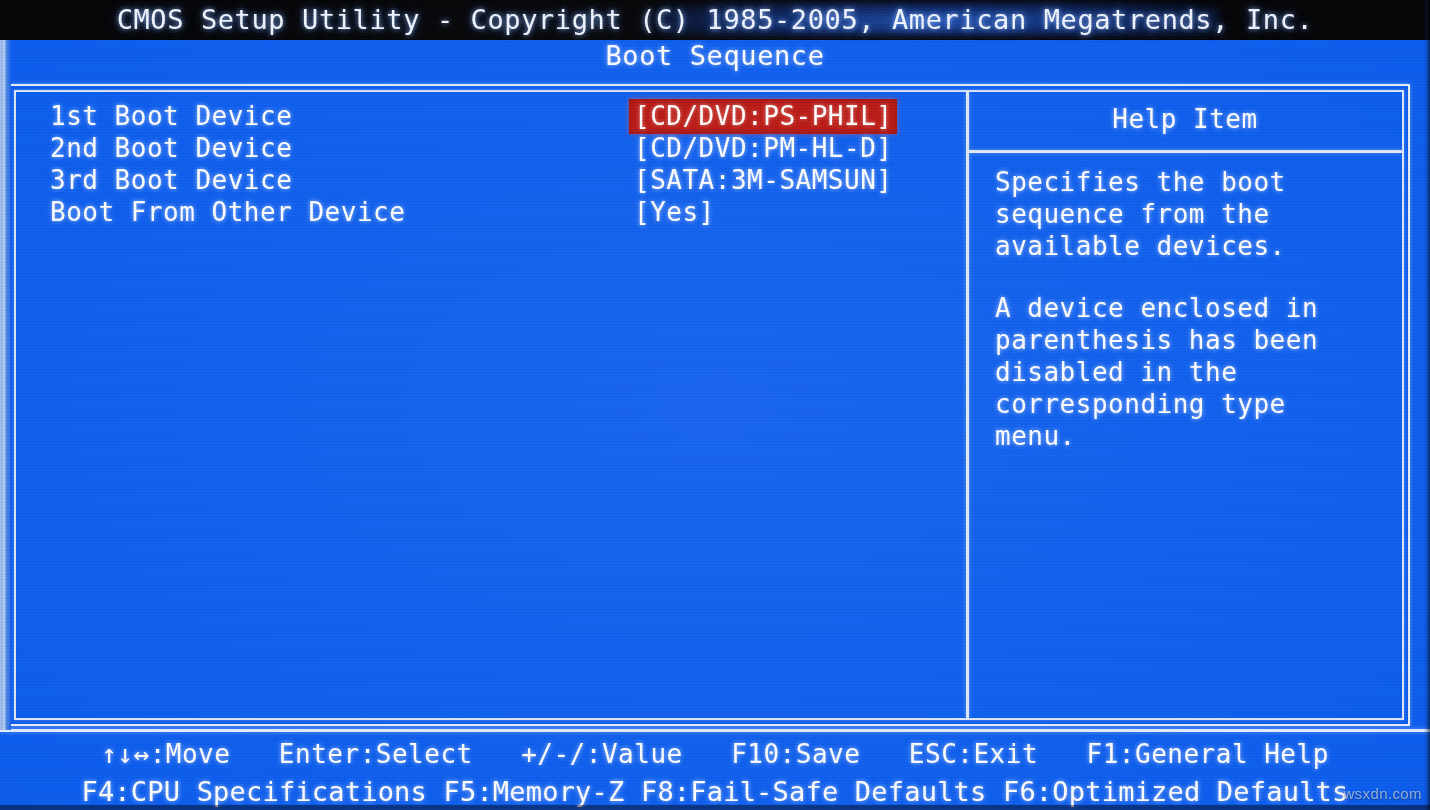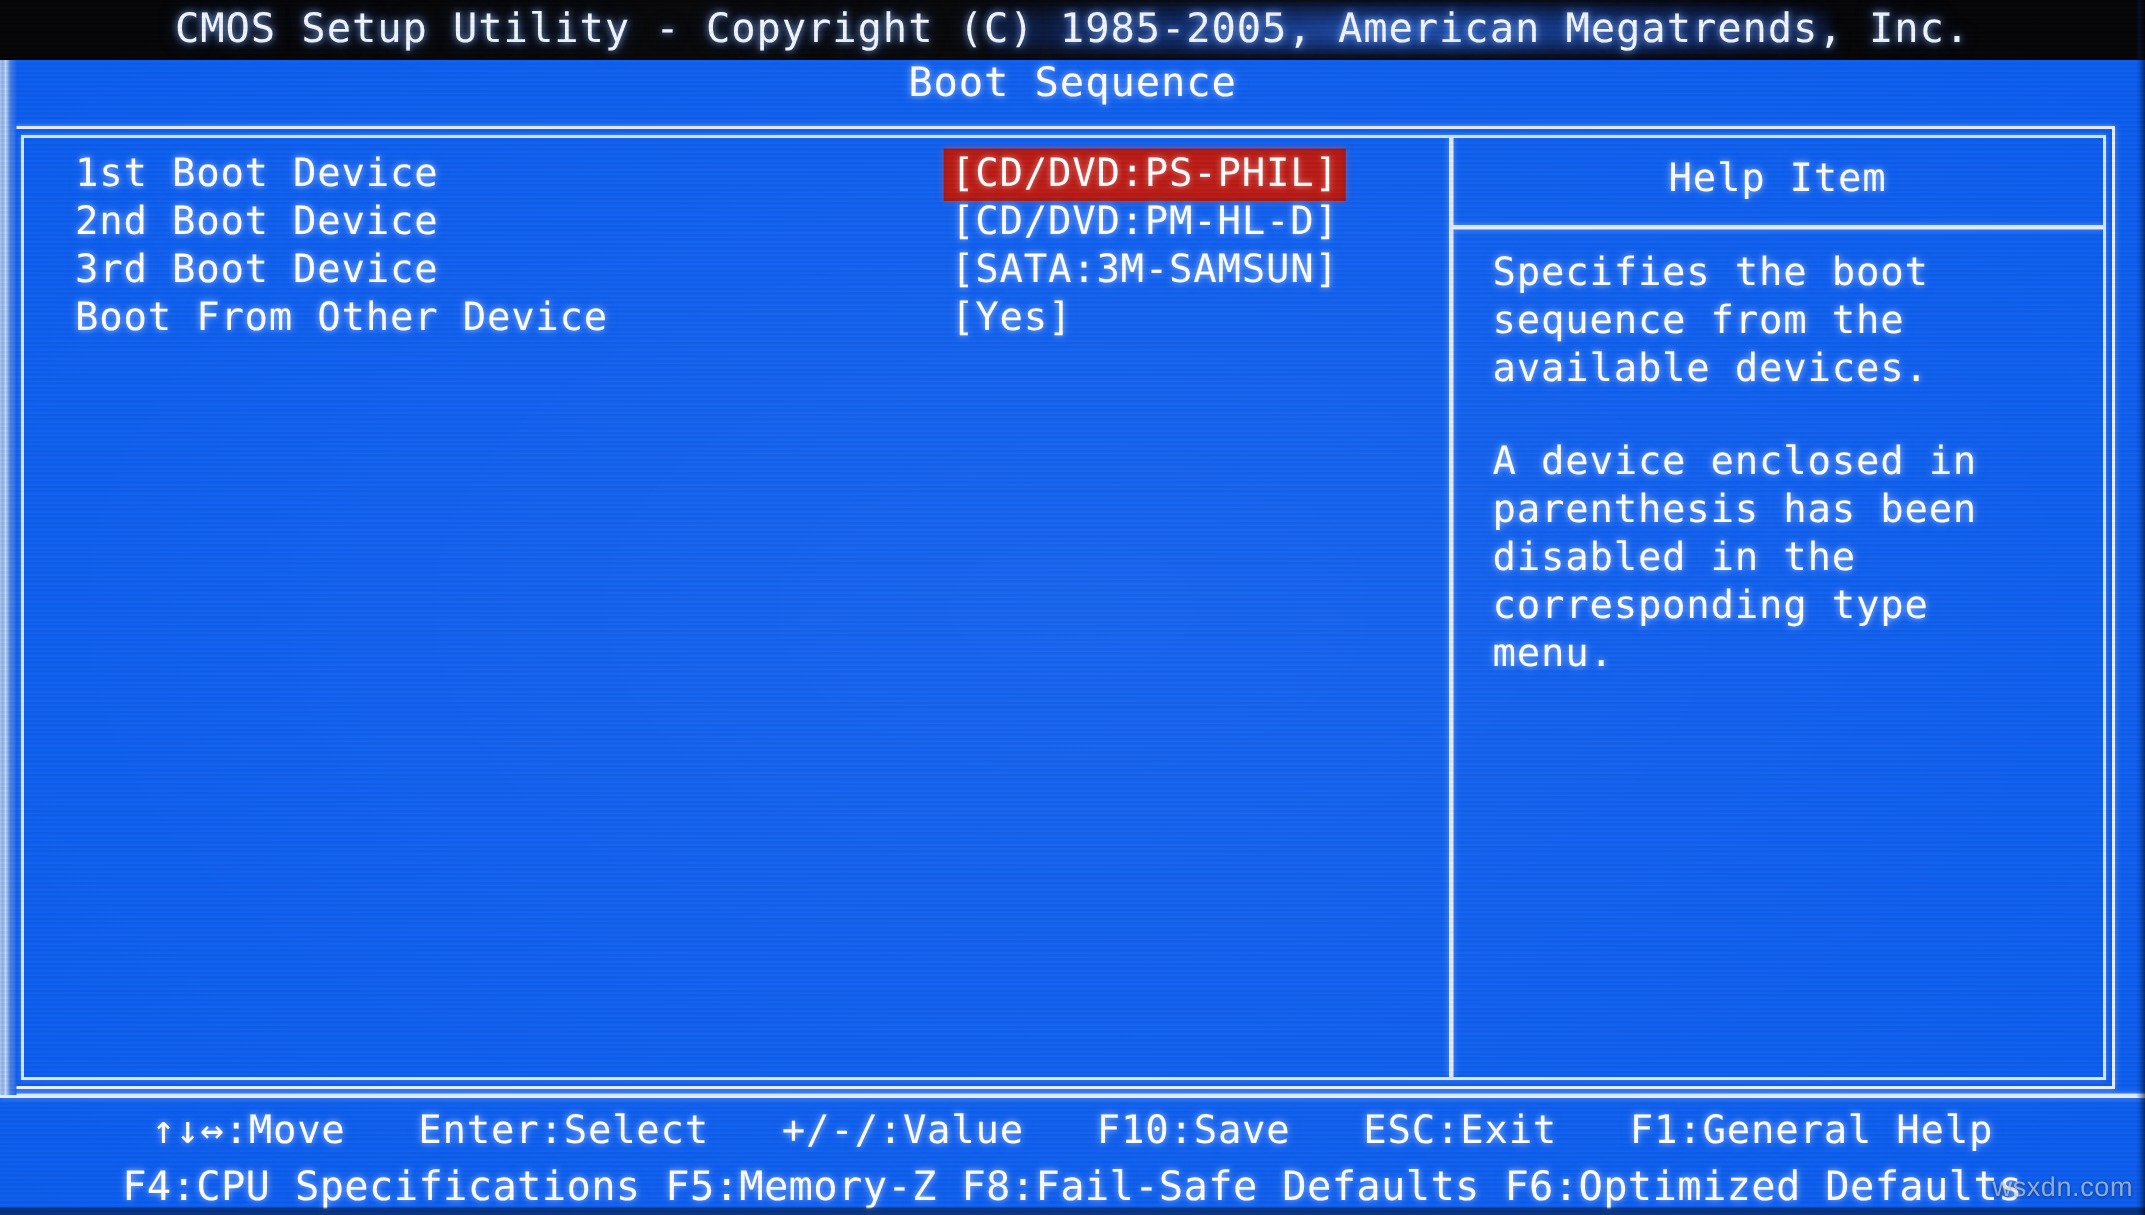--- a/index.html
+++ b/index.html
@@ -265,21 +265,21 @@
   #footer-line-2 {
     font-size: 27px;
     letter-spacing: 0.2px;
   }
 
   
   #watermark {
     position: absolute;
     right: 8px; bottom: 8px;
     font-family: "Liberation Sans", sans-serif;
-    font-size: 18px;
+    font-size: 15px;
     color: rgba(225,230,238,0.62);
     text-shadow: 0 1px 2px rgba(0,0,0,0.45);
     letter-spacing: 0.4px;
     z-index: 45;
     white-space: pre;
     margin-left: 24px;
   }
 </style>
 </head>
 <body>

